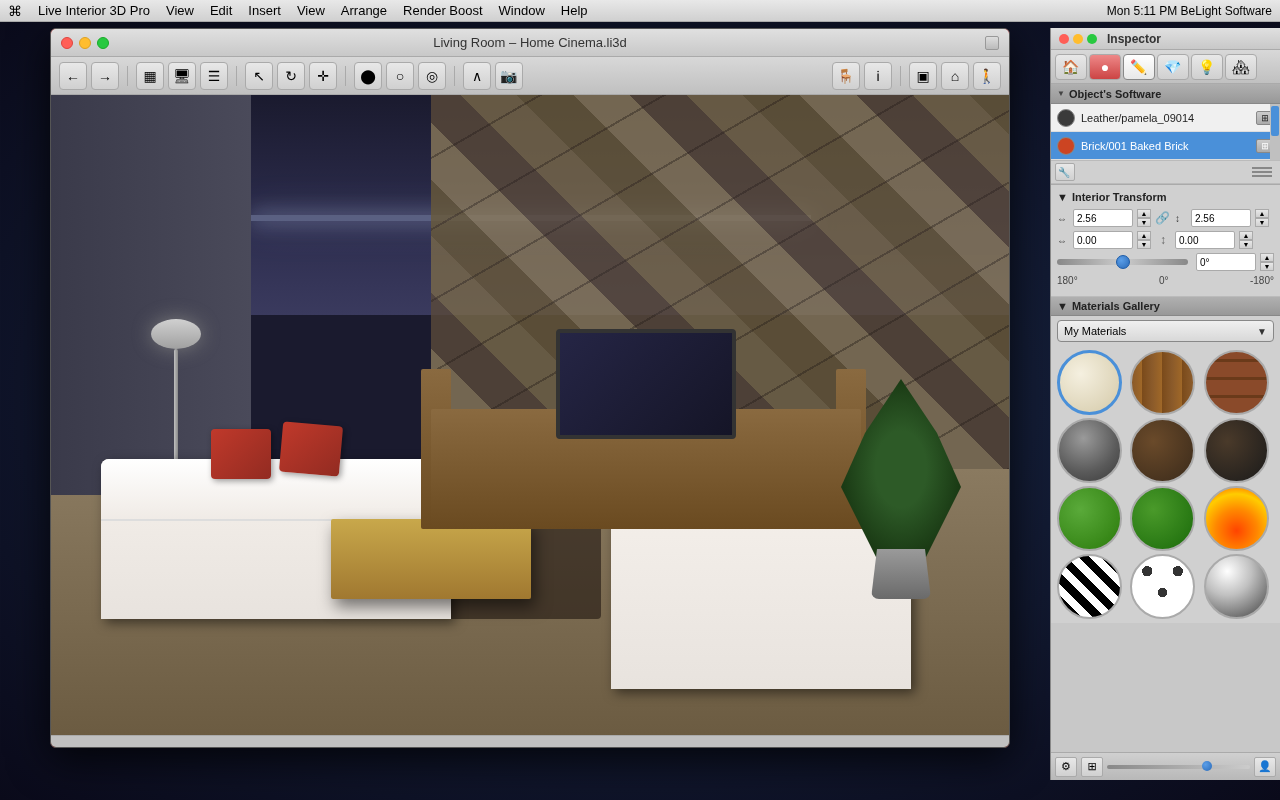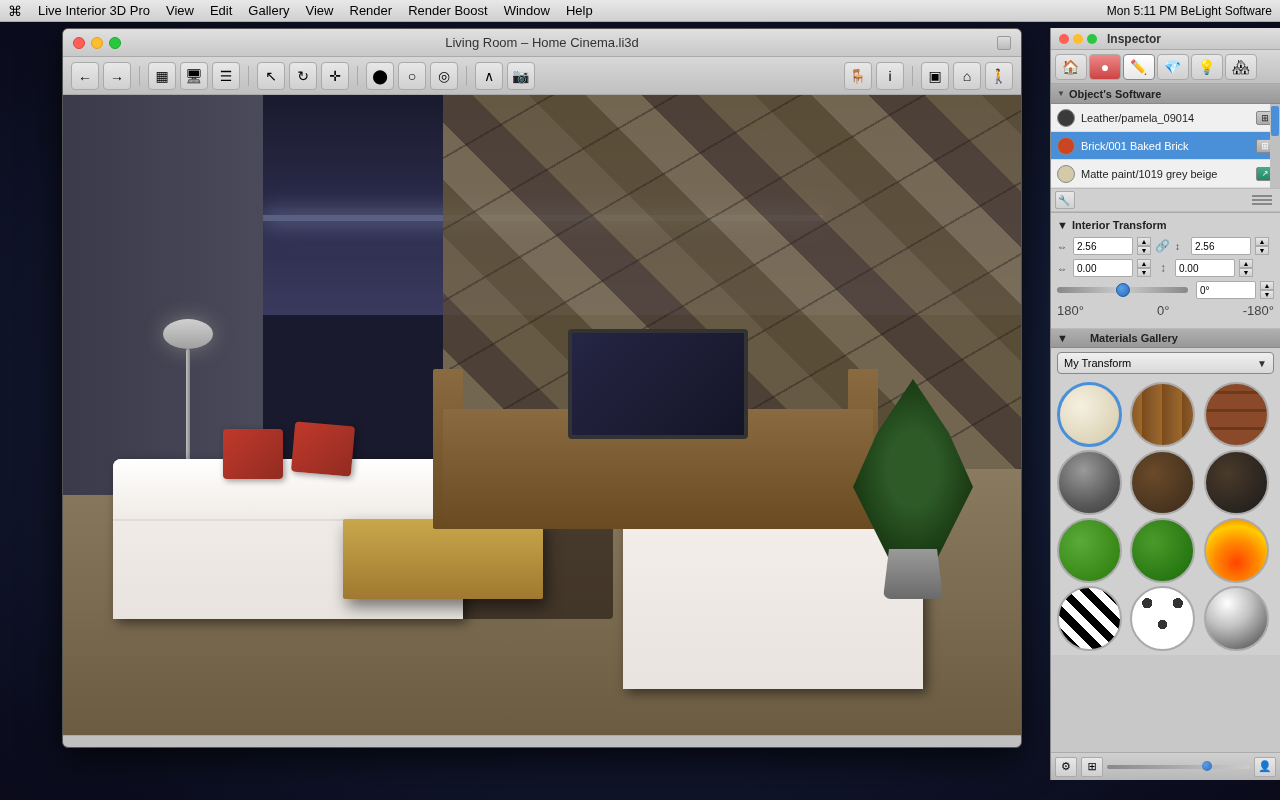--- a/index.html
+++ b/index.html
@@ -34,21 +34,21 @@
       display: flex;
       align-items: center;
       gap: 8px;
       font-size: 12px;
     }
 
     
     .main-window {
       position: absolute;
       top: 28px;
-      left: 62px;
+      left: 50px;
       width: 960px;
       height: 720px;
       background: #ef4444;
       border: 1px solid #555;
       border-radius: 6px;
       box-shadow: 0 10px 40px rgba(0,0,0,0.8);
       overflow: hidden;
     }
 
     
@@ -612,21 +612,21 @@
       width: 14px;
       height: 14px;
       border-radius: 50%;
       background: radial-gradient(circle at 35% 35%, #5a9ee8, #2a6ab8);
       border: 1px solid #1a5aa8;
       cursor: pointer;
     }
     .rotation-labels {
       display: flex;
       justify-content: space-between;
-      font-size: 13px;
+      font-size: 10px;
       color: #444;
     }
 
     
     .gallery-section {
       background: #d0d0d0;
       padding: 0;
     }
     .gallery-header {
       height: 20px;
@@ -762,23 +762,23 @@
     }
   </style>
 </head>
 <body>
 
 <div class="menu-bar">
   <span class="apple">⌘</span>
   <span class="menu-item">Live Interior 3D Pro</span>
   <span class="menu-item">View</span>
   <span class="menu-item">Edit</span>
-  <span class="menu-item">Gallery</span>
+  <span class="menu-item">Insert</span>
   <span class="menu-item">View</span>
-  <span class="menu-item">Render</span>
+  <span class="menu-item">Arrange</span>
   <span class="menu-item">Render Boost</span>
   <span class="menu-item">Window</span>
   <span class="menu-item">Help</span>
   <div class="menu-bar-right">
     <span>Mon 5:11 PM   BeLight Software</span>
   </div>
 </div>
 
 <div class="main-window">
 
@@ -886,25 +886,20 @@
       <div class="material-item">
         <div class="material-swatch" style="background:#3a3a3a;"></div>
         <span class="material-name">Leather/pamela_09014</span>
         <div class="material-icon">⊞</div>
       </div>
       <div class="material-item selected">
         <div class="material-swatch" style="background:#cc4422;"></div>
         <span class="material-name">Brick/001 Baked Brick</span>
         <div class="material-icon">⊞</div>
       </div>
-      <div class="material-item">
-        <div class="material-swatch" style="background:#d4c9a8;"></div>
-        <span class="material-name">Matte paint/1019 grey beige</span>
-        <div class="material-icon" style="background: linear-gradient(to bottom, #4a8, #286); color:white; font-size:8px;">↗</div>
-      </div>
       <div class="vertical-scrollbar">
         <div class="vertical-scrollbar-thumb"></div>
       </div>
     </div>
 
     <div class="material-tools">
       <div class="mat-tool-btn">🔧</div>
       <div class="mat-tool-separator"></div>
       <div class="mat-tool-lines">
         <div class="mat-tool-line"></div>
@@ -966,25 +961,25 @@
         <span>180°</span>
         <span>0°</span>
         <span>-180°</span>
       </div>
     </div>
   </div>
 
   <div class="gallery-section">
     <div class="gallery-header">
       <span>▼</span>
-      <span style="margin-left:22px;">Materials Gallery</span>
+      <span style="margin-left:4px;">Materials Gallery</span>
     </div>
 
     <div class="gallery-dropdown">
-      <span class="gallery-dropdown-text">My Transform</span>
+      <span class="gallery-dropdown-text">My Materials</span>
       <span class="gallery-dropdown-arrow">▼</span>
     </div>
 
     <div class="gallery-grid">
       <div class="gallery-swatch sw-cream selected"></div>
       <div class="gallery-swatch sw-wood1"></div>
       <div class="gallery-swatch sw-brick"></div>
       <div class="gallery-swatch sw-metal"></div>
       <div class="gallery-swatch sw-leather"></div>
       <div class="gallery-swatch sw-dark"></div>

